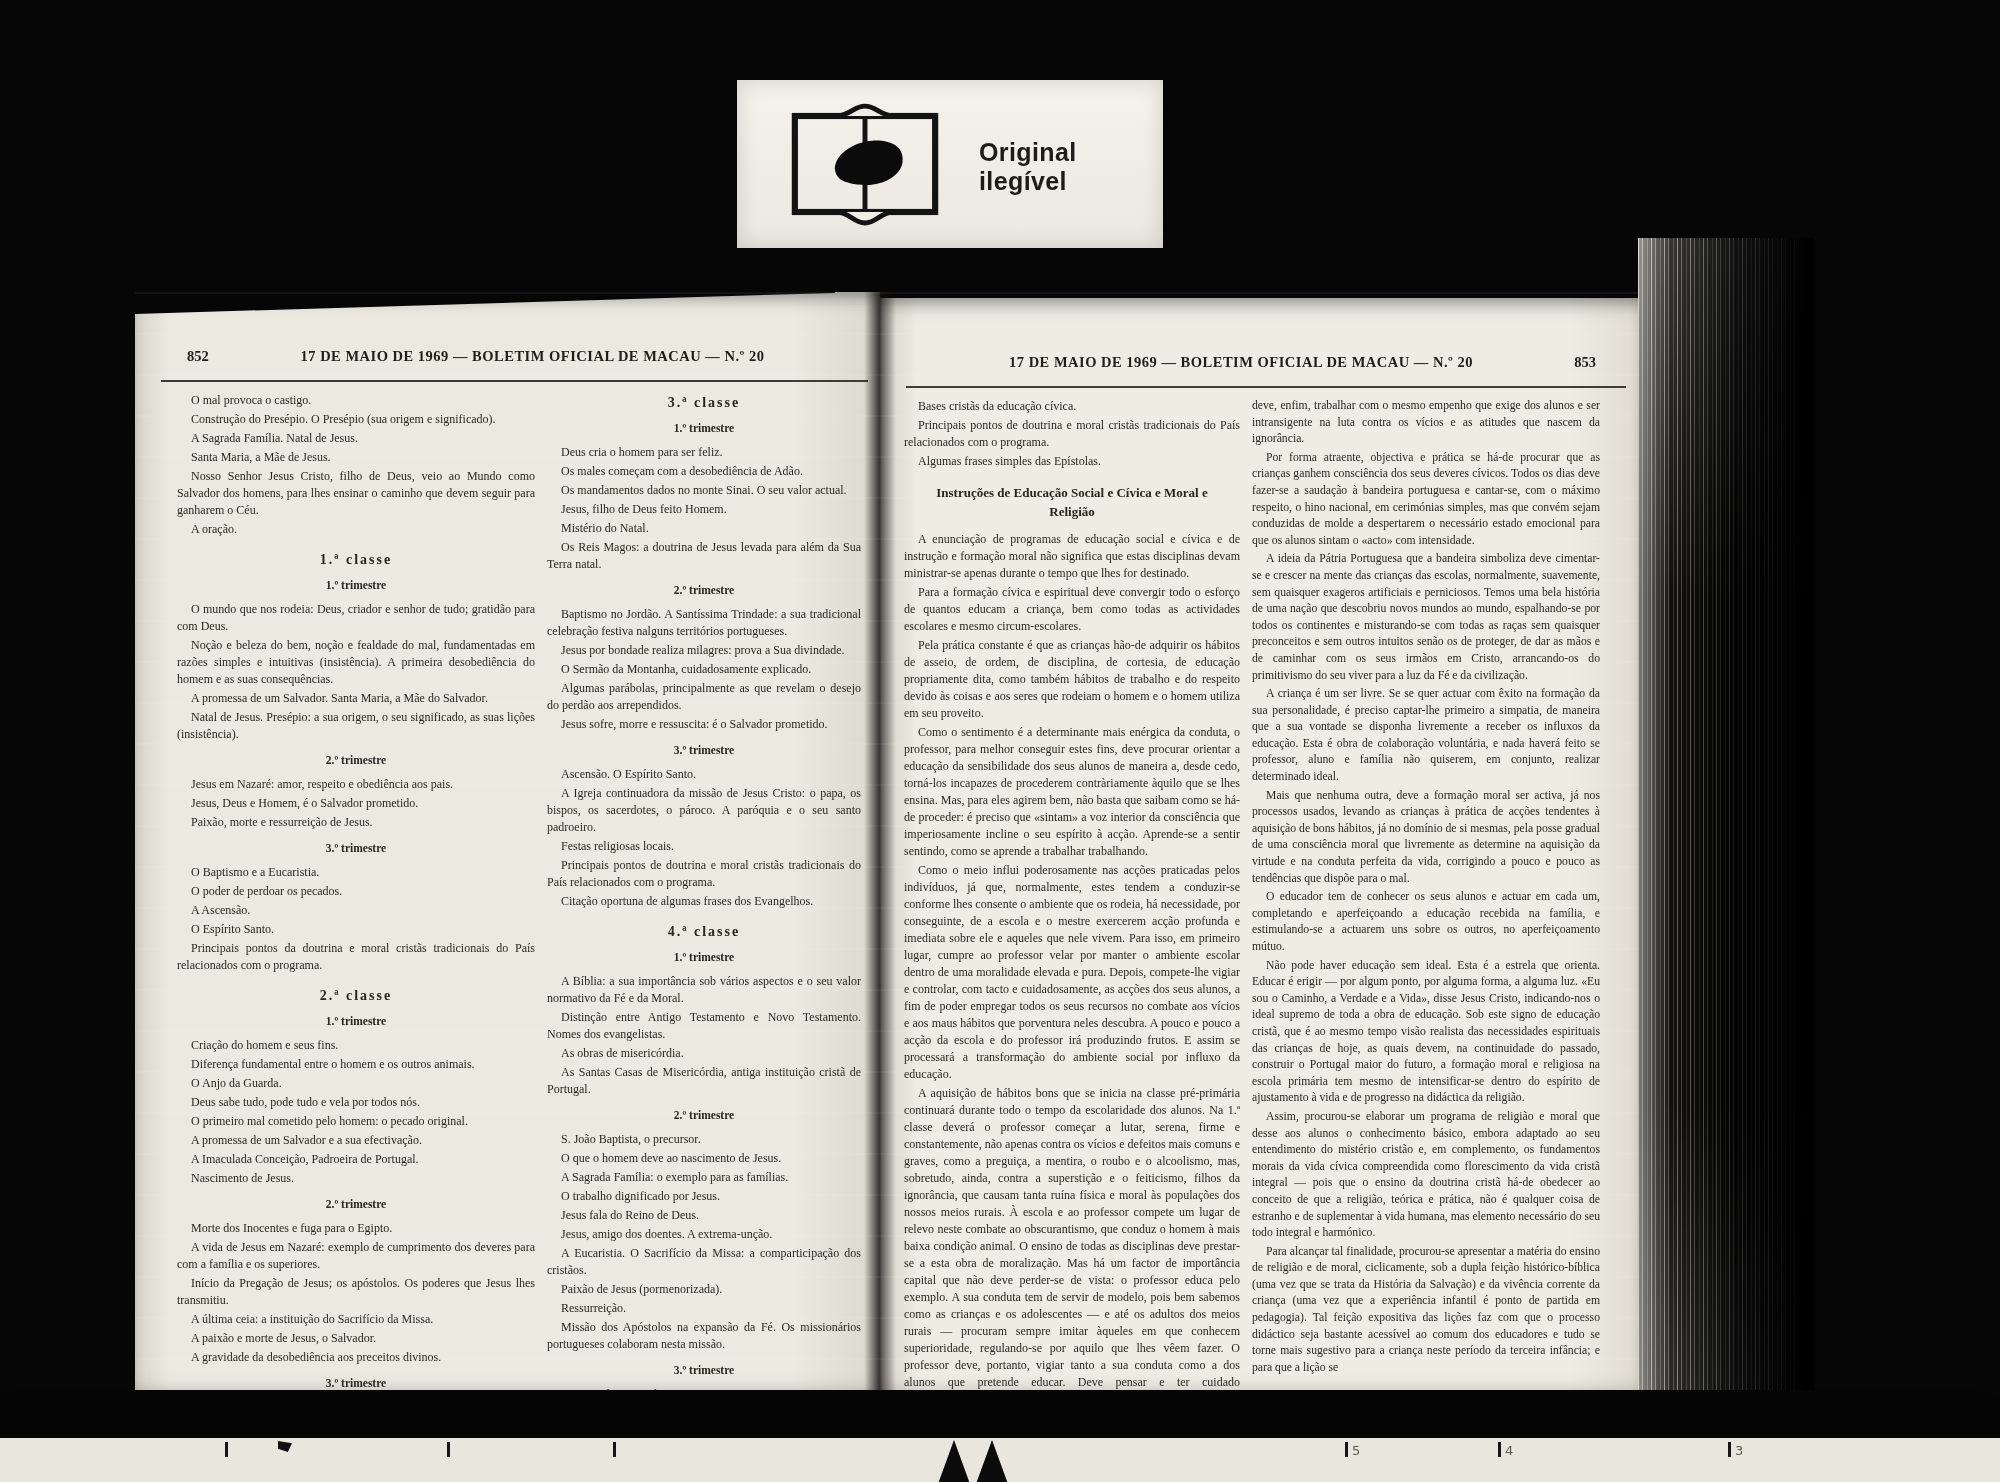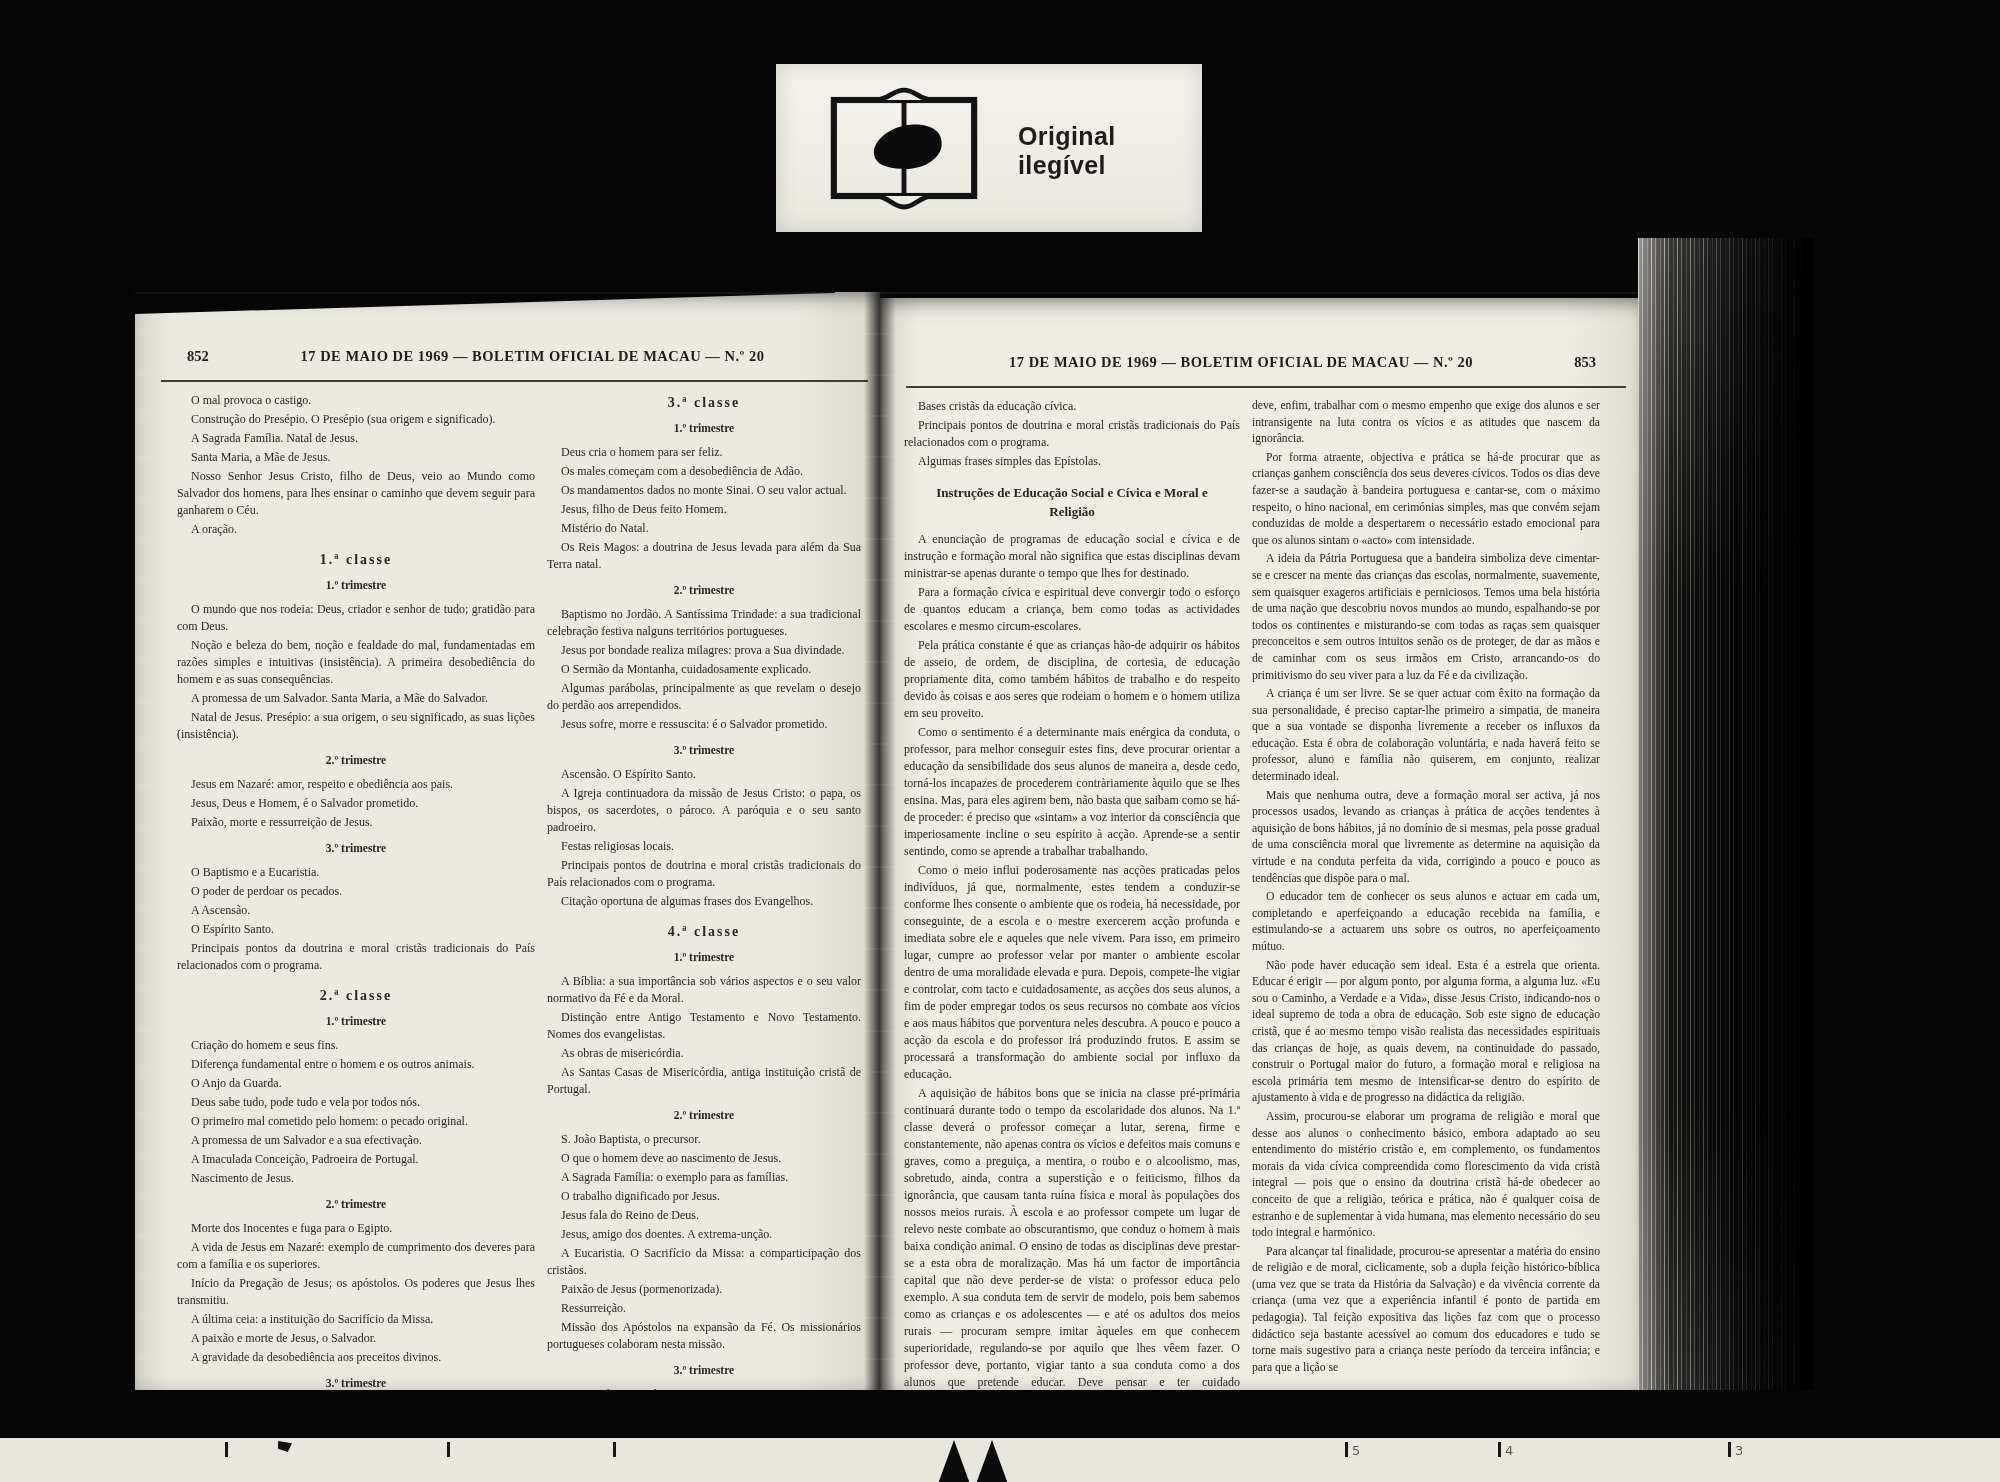--- a/index.html
+++ b/index.html
@@ -1,22 +1,22 @@
 <!DOCTYPE html>
 <html><head>
 <meta charset="utf-8">
 <style>
   html,body{margin:0;padding:0;background:#000;}
   .screen{position:relative;width:2000px;height:1482px;background:#060606;overflow:hidden;
           font-family:"Liberation Serif", serif;}
 
   
-  .stamp{position:absolute;left:737px;top:64px;width:426px;height:168px;
+  .stamp{position:absolute;left:737px;top:80px;width:426px;height:168px;
          background:linear-gradient(180deg,#f4f2eb,#eae8df);
-         box-shadow:inset 0 0 22px rgba(0,0,0,0.14);margin-left:39px;}
+         box-shadow:inset 0 0 22px rgba(0,0,0,0.14);}
   .stamp-icon{position:absolute;left:48px;top:16px;width:160px;height:136px;}
   .stamp-label{position:absolute;left:242px;top:58px;width:180px;
                font-family:"Liberation Sans", sans-serif;font-weight:bold;
                font-size:25px;color:#1d1c1a;letter-spacing:0.4px;}
 
   
   .page{position:absolute;overflow:hidden;color:#2a2622;}
   .page-left{left:135px;top:292px;width:745px;height:1108px;
     background:linear-gradient(90deg,#d7d4ca 0px,#ebe9e0 34px,#ebe9e0 660px,#dbd7cd 745px);
     box-shadow:inset 0 16px 20px -14px rgba(0,0,0,0.55), inset 0 -18px 22px -16px rgba(0,0,0,0.45);}

